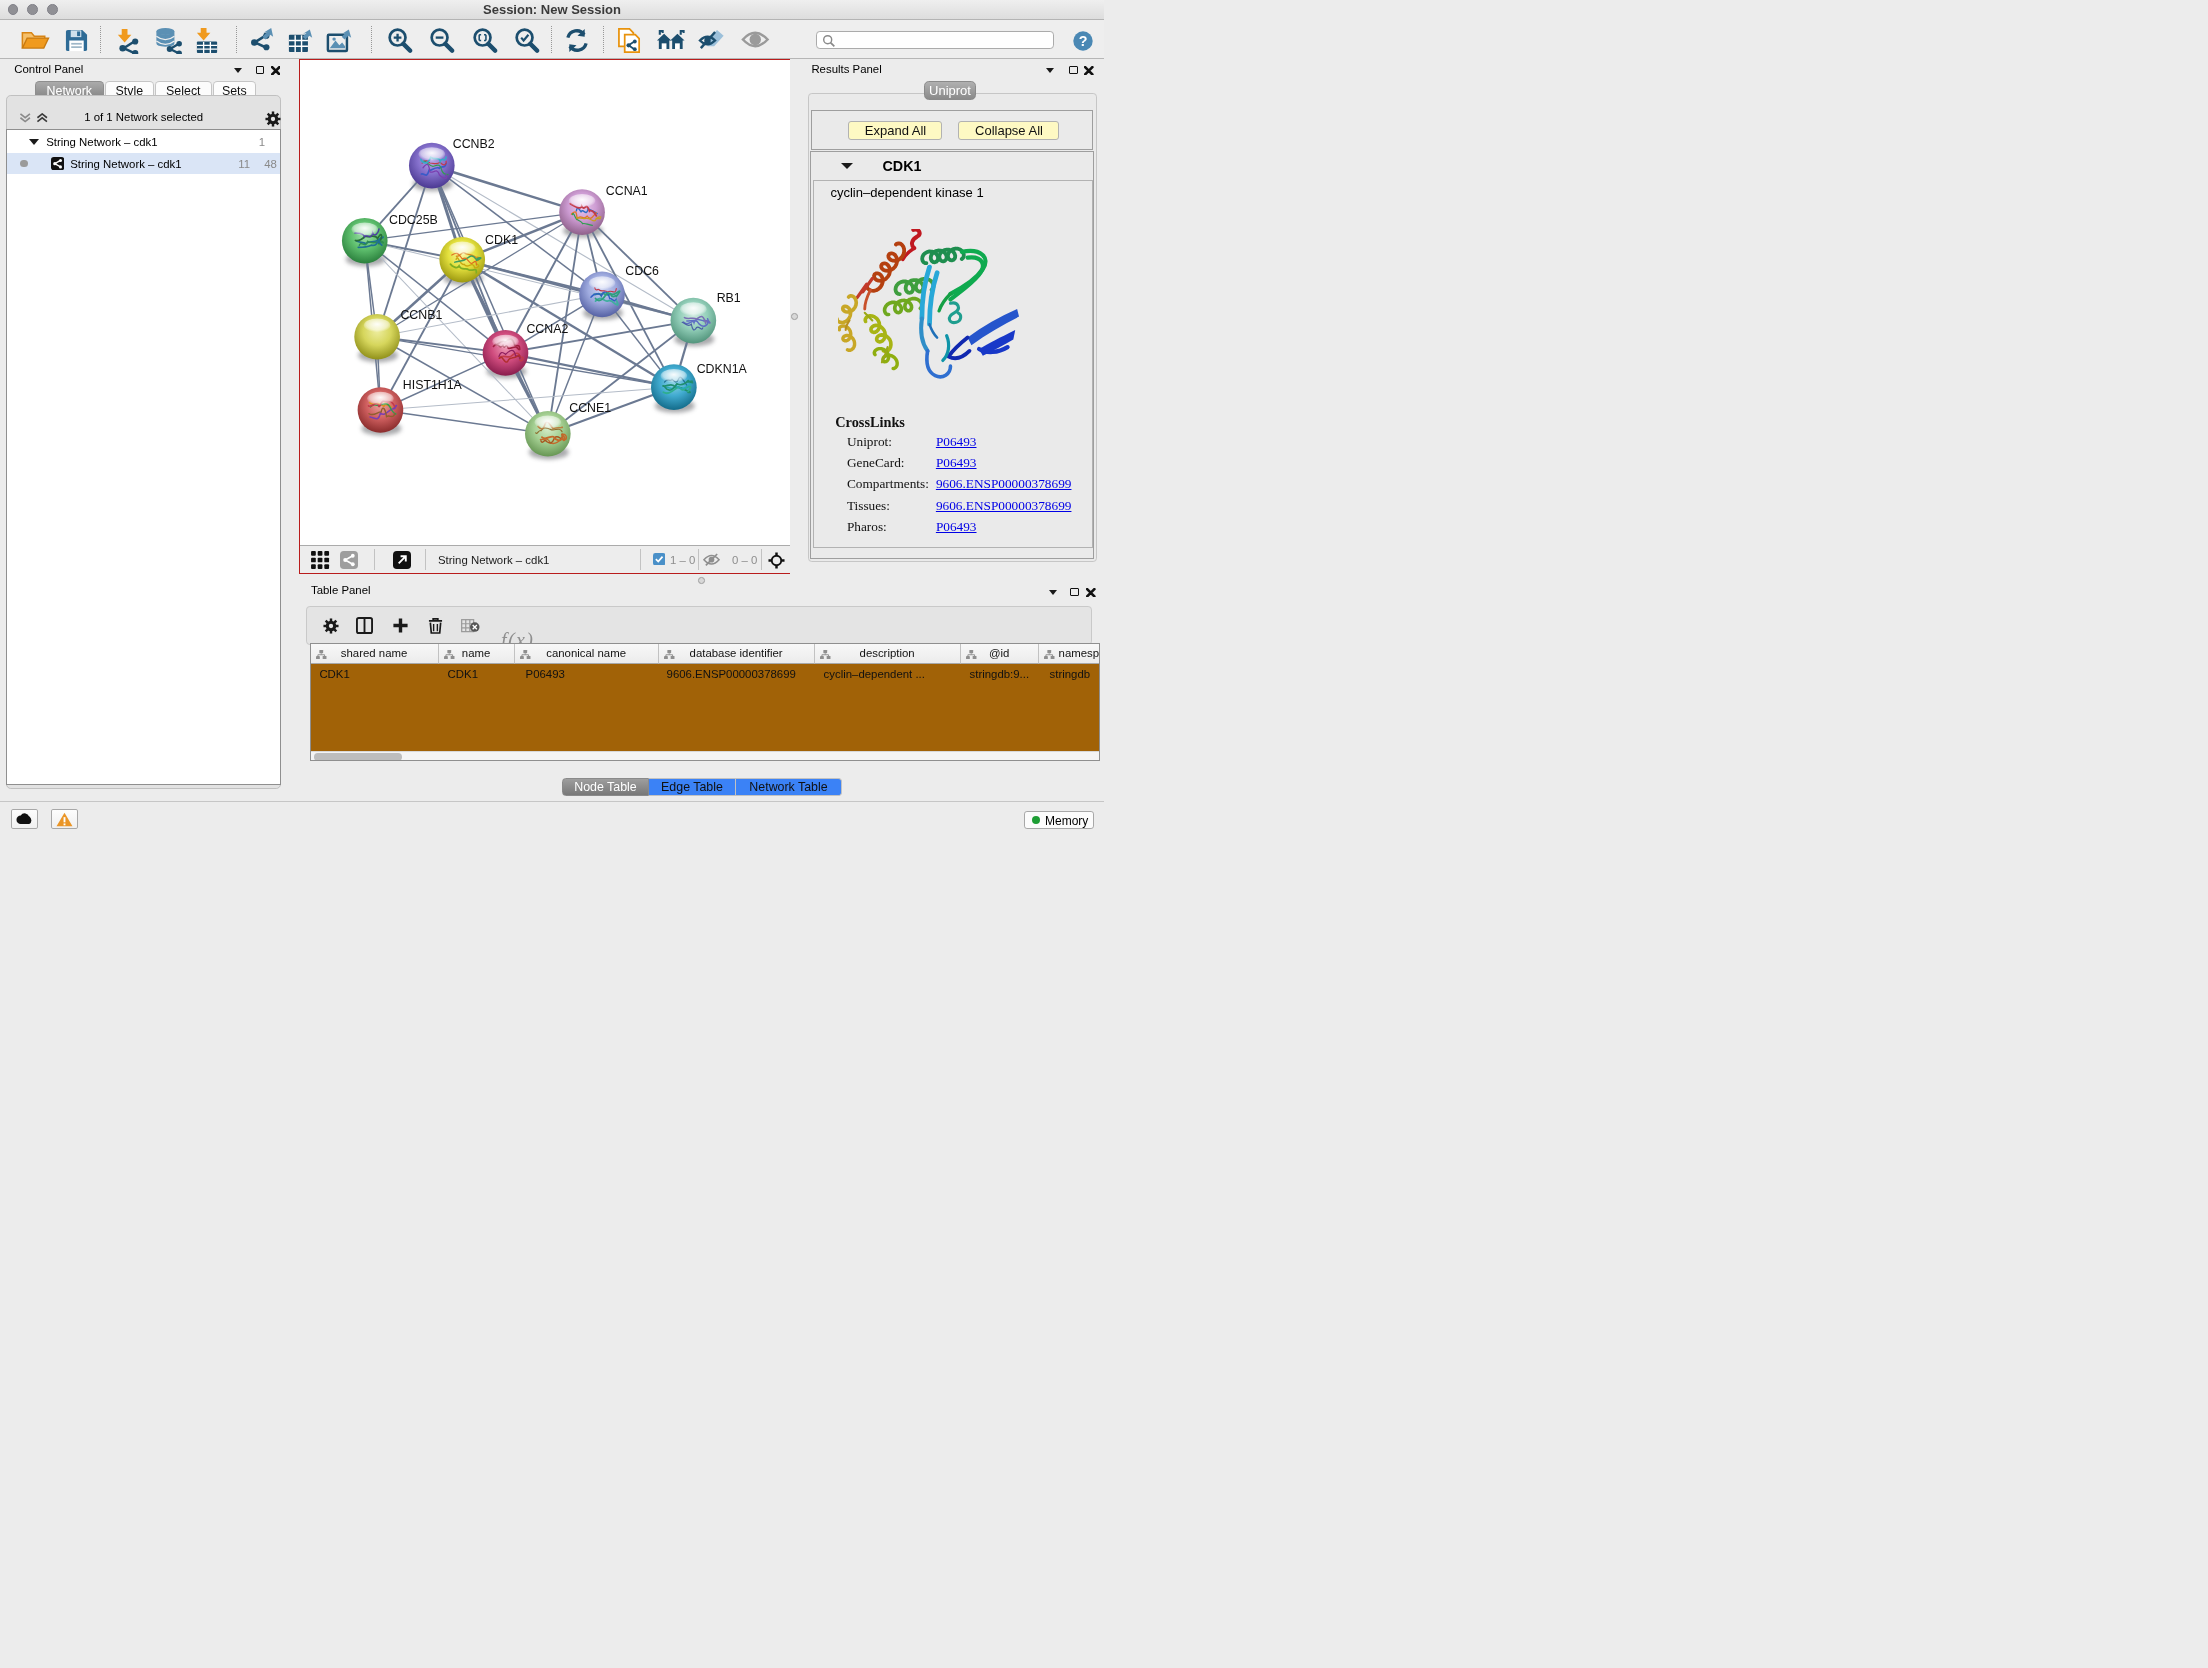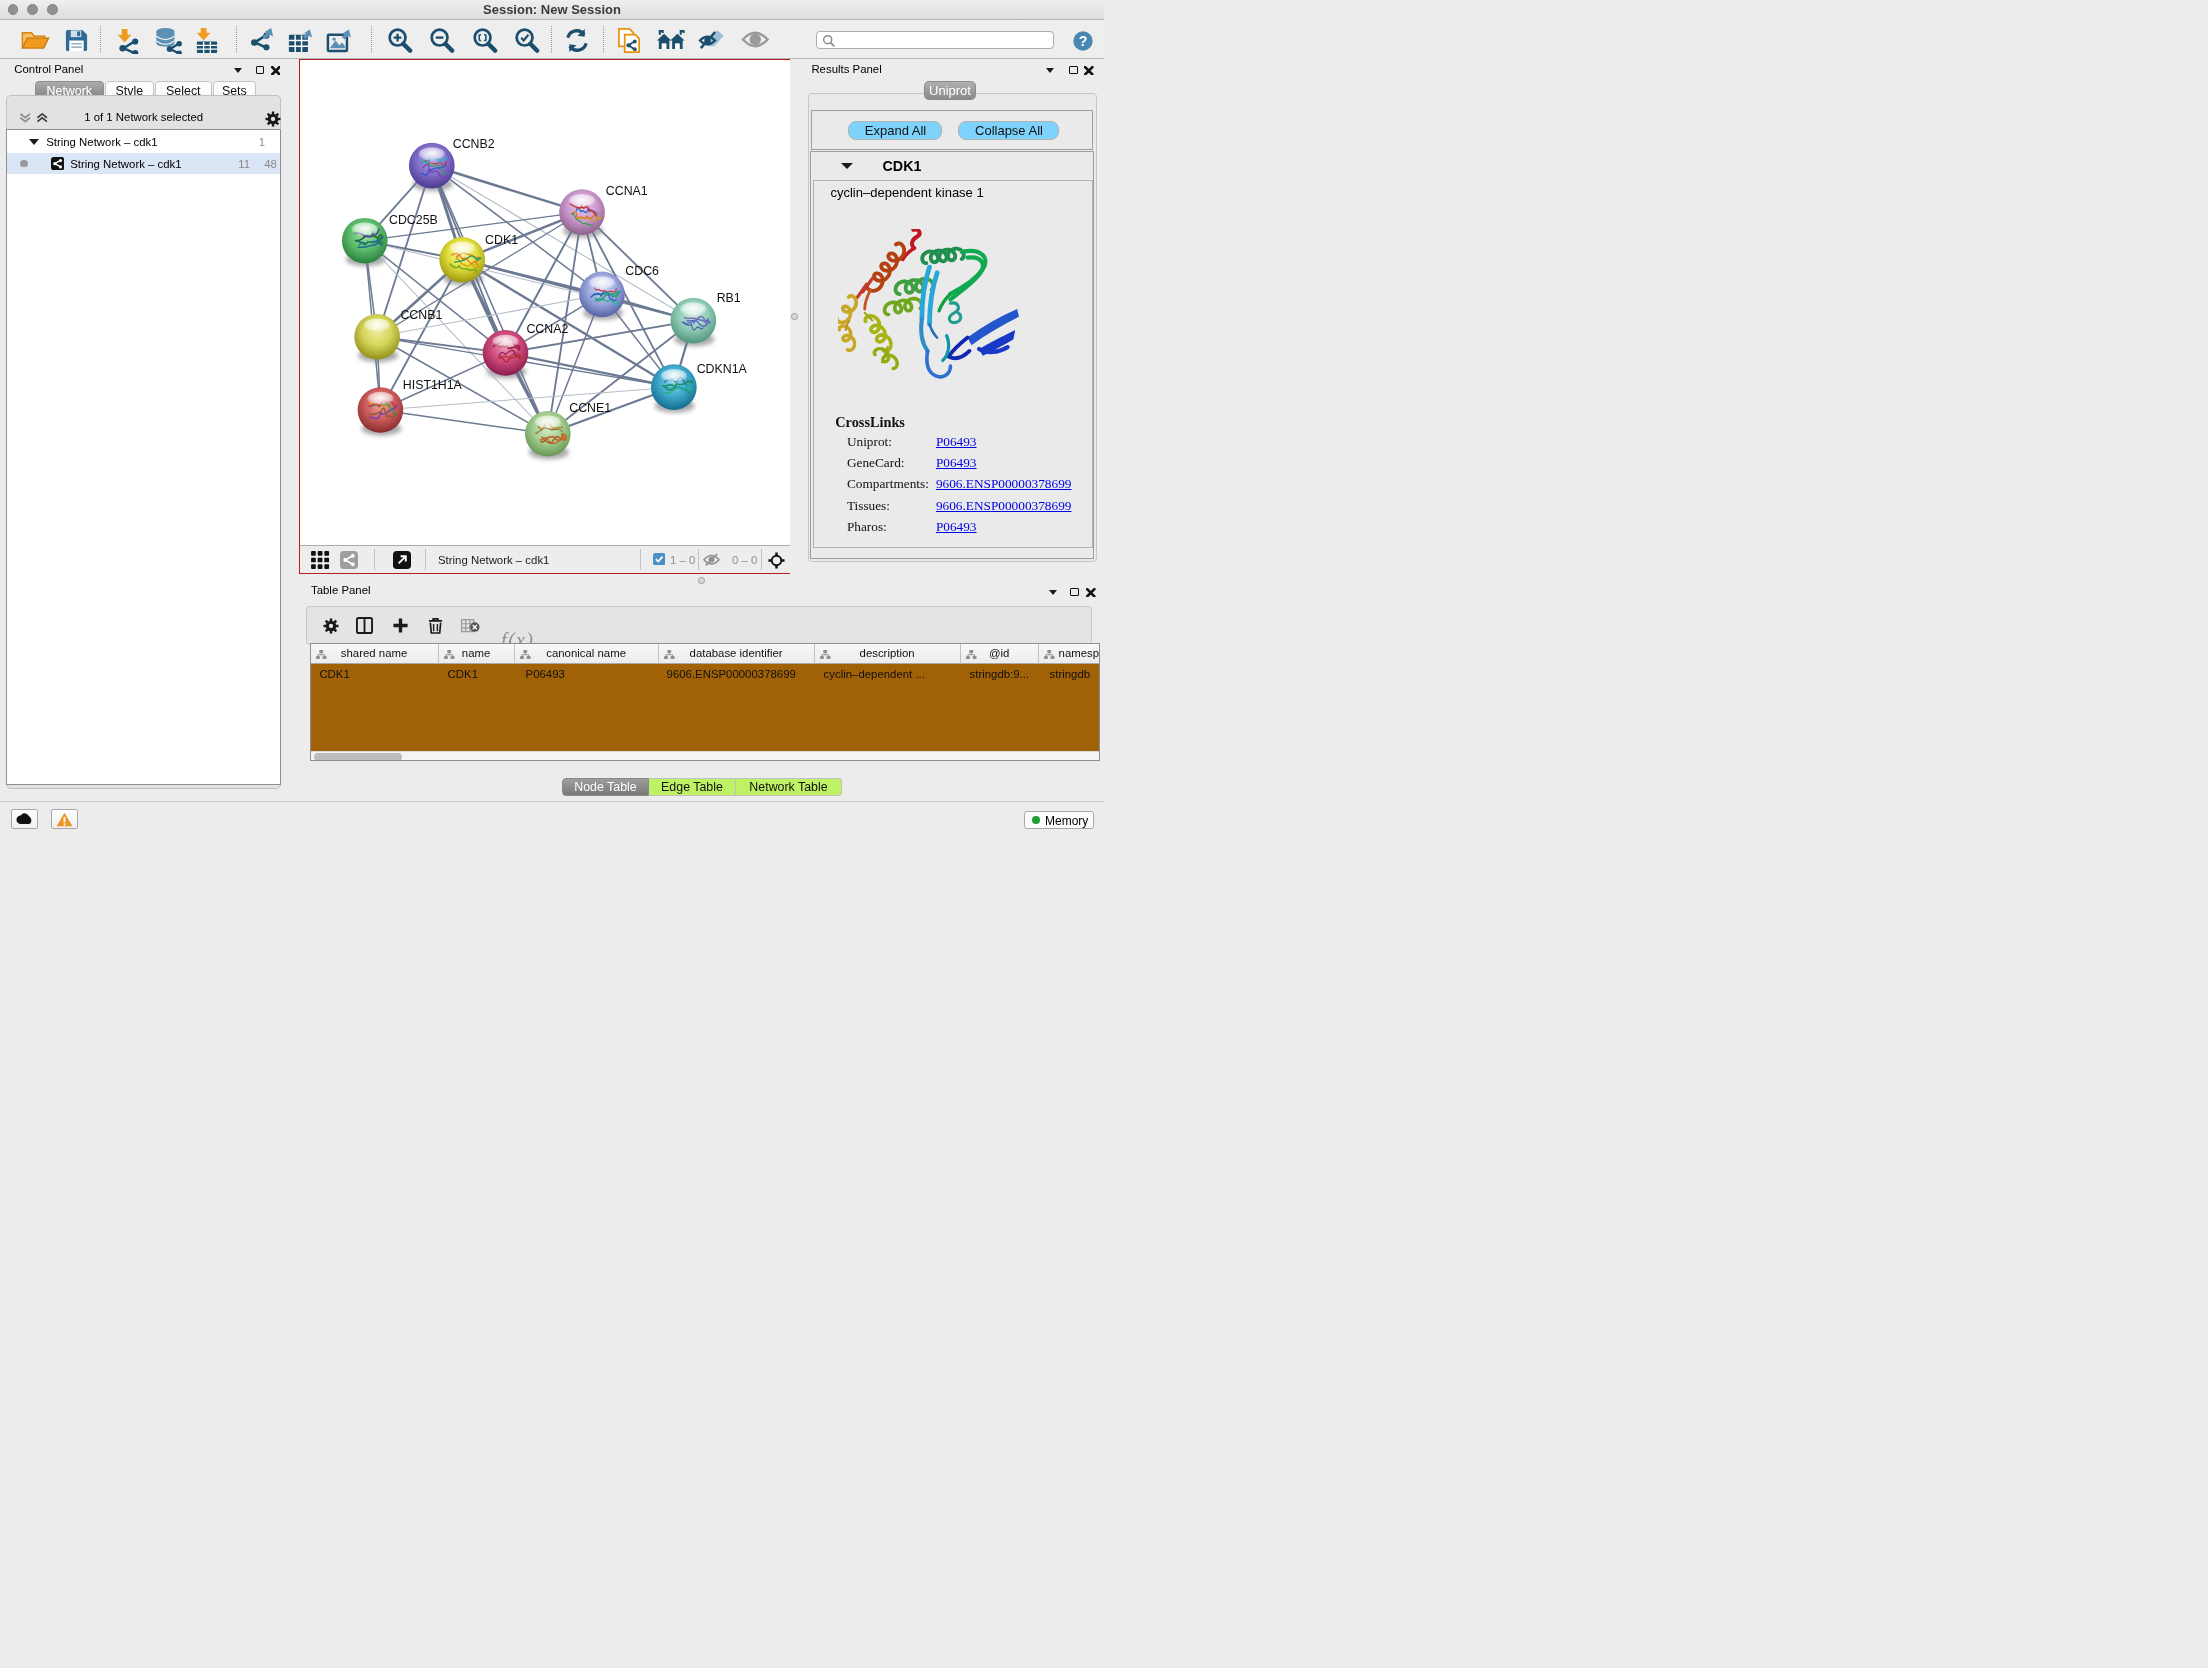--- a/index.html
+++ b/index.html
@@ -35,34 +35,34 @@
   
   #netpane{left:299px;top:59px;width:492px;height:515px;background:#fff;border:1px solid #b91c1c;}
   #netstatus{position:absolute;left:0;bottom:0;width:490px;height:27.6px;background:#ededed;border-top:1px solid #ababab;font-size:11.4px;}
   .sbsep{position:absolute;top:2.9px;height:21px;width:0;border-left:1px solid #c2c2c2;}
 
   
   #rpanel{left:790px;top:59px;width:314px;height:516px;background:#ececec;}
   #stringtab{position:absolute;z-index:5;left:134px;top:22.4px;width:52px;height:19px;background:linear-gradient(#b0b0b0,#8a8a8a);border:1px solid #8a8a8a;border-radius:4.8px;color:#fff;font-size:13px;text-align:center;line-height:18px;}
   #rbox{position:absolute;left:17.6px;top:34px;width:289px;height:469px;background:#eaeaea;border:1px solid #c6c6c6;border-radius:3.8px;}
   #rbox1{position:absolute;left:2.9px;top:15.7px;width:282px;height:40px;border:1px solid #9e9e9e;background:#eaeaea;}
-  .rbtn{position:absolute;top:10.5px;height:18.5px;background:#7dd3fc;border:1px solid #b2b2b2;border-radius:8px;font-size:13px;text-align:center;line-height:17px;color:#111;}
+  .rbtn{position:absolute;top:10.5px;height:18.5px;background:#fef9c3;border:1px solid #b2b2b2;border-radius:3px;font-size:13px;text-align:center;line-height:17px;color:#111;}
   #rbox2{position:absolute;left:1.9px;top:57px;width:284px;height:408px;border:1px solid #9e9e9e;background:#eaeaea;}
   #rcontent{position:absolute;left:1.4px;top:27.6px;width:280px;height:368px;border:1px solid #b2b2b2;background:#eaeaea;padding-left:16px;}
   .xl{font-family:"Liberation Serif",serif;font-size:13.3px;color:#111;}
   .xlink{font-family:"Liberation Serif",serif;font-size:13.3px;color:#0000e6;text-decoration:underline;}
 
   
   #tpanel{left:282px;top:579px;width:823px;height:222px;background:#ececec;font-size:11.4px;}
   #tbar{position:absolute;left:24px;top:27px;width:786px;height:39px;background:#e4e4e4;border:1px solid #c9c9c9;border-radius:3.8px;}
   #ttable{position:absolute;left:27.6px;top:64px;width:790px;height:118px;background:#a16207;border:1px solid #8f8f8f;overflow:hidden;}
   .th{position:absolute;top:0;height:20.4px;background:linear-gradient(#f8f8f8,#ececec);border-right:1px solid #c2c2c2;border-bottom:1px solid #a8a8a8;}
   .th span{display:block;text-align:center;margin-top:3.3px;font-size:11.4px;color:#111;}
   .td{position:absolute;top:21.4px;font-size:11.4px;color:#111;}
-  .btab{position:absolute;top:199px;height:17.6px;line-height:16px;text-align:center;background:#bef264;border:1px solid #c2c2c2;color:#111;font-size:12.4px;}
+  .btab{position:absolute;top:199px;height:17.6px;line-height:16px;text-align:center;background:#3b82f6;border:1px solid #c2c2c2;color:#111;font-size:12.4px;}
   .btab.sel{background:linear-gradient(#9e9e9e,#787878);color:#fff;border-color:#8a8a8a;}
 
   
   #statusbar{left:0;top:801px;width:1104px;height:33px;background:#ececec;border-top:1px solid #c6c6c6;}
   .sbtn{position:absolute;top:6.7px;height:20px;background:linear-gradient(#fdfdfd,#f0f0f0);border:1px solid #a8a8a8;border-radius:1.9px;padding-left:19px;}
 
   .splitdot{position:absolute;width:6.7px;height:6.7px;border-radius:50%;background:#d8d8d8;border:1px solid #9e9e9e;}
 </style>
 </head>
 <body>

